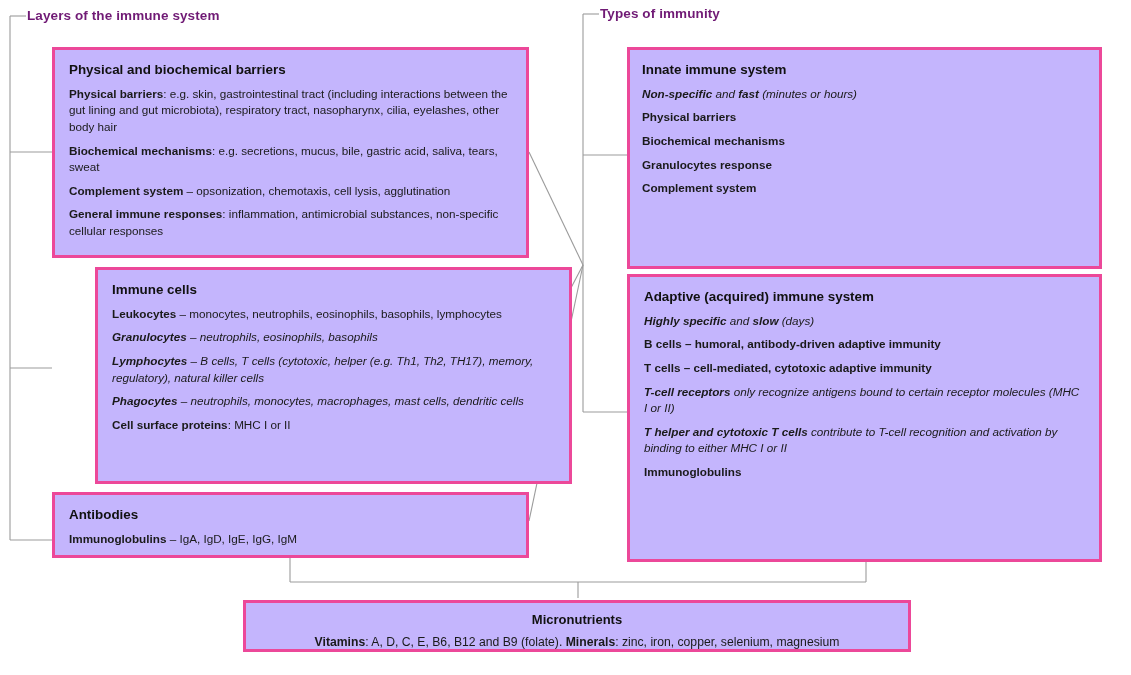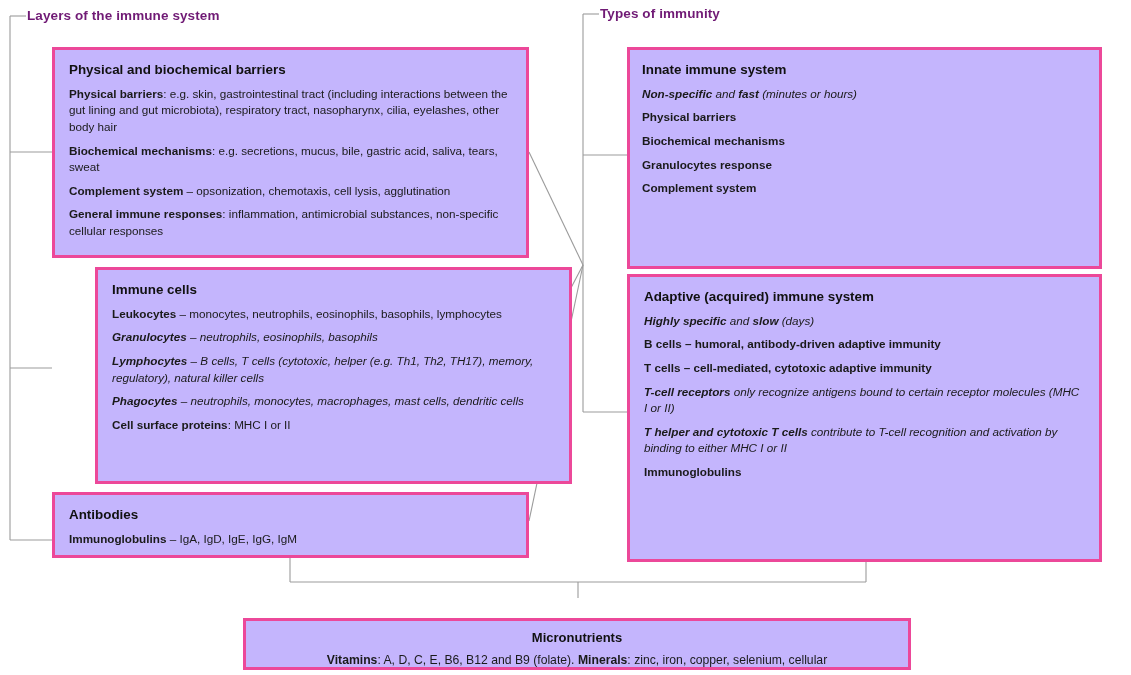--- a/index.html
+++ b/index.html
@@ -61,21 +61,21 @@
   .tight{margin-bottom:6px;}
 
   
   #box-barriers {left:52px; top:47px;  width:477px; height:211px;}
   #box-cells    {left:52px; top:267px; width:477px; height:217px;margin-left:43px;}
   #box-antibody {left:52px; top:492px; width:477px; height:66px;}
   #box-innate   {left:627px;top:47px;  width:475px; height:222px;padding-left:12px;}
   #box-adaptive {left:627px;top:267px; width:475px; height:288px;margin-top:7px;}
 
   #box-micro{
-    left:243px;top:618px;width:668px;height:52px;
+    left:243px;top:600px;width:668px;height:52px;
     padding:9px 16px;text-align:center;
   }
   #box-micro h3{margin:0 0 6px 0;font-size:13px;text-align:center;}
   #box-micro p{margin:0;font-size:12.2px;text-align:center;}
 </style>
 </head>
 <body>
 
 <div id="stage">
 
@@ -178,17 +178,17 @@
     </p>
     <p class="lvl2">
       <b>T helper and cytotoxic T cells</b><span> contribute to T-cell recognition and activation by binding to either MHC I or II</span>
     </p>
     <p class="lvl1"><b>Immunoglobulins</b></p>
   </div>
 
   <div class="box" id="box-micro">
     <h3>Micronutrients</h3>
     <p>
-      <b>Vitamins</b><span>: A, D, C, E, B6, B12 and B9 (folate). </span><b>Minerals</b><span>: zinc, iron, copper, selenium, cellular</span>
+      <b>Vitamins</b><span>: A, D, C, E, B6, B12 and B9 (folate). </span><b>Minerals</b><span>: zinc, iron, copper, selenium, magnesium</span>
     </p>
   </div>
 
 </div>
 
 </body></html>

